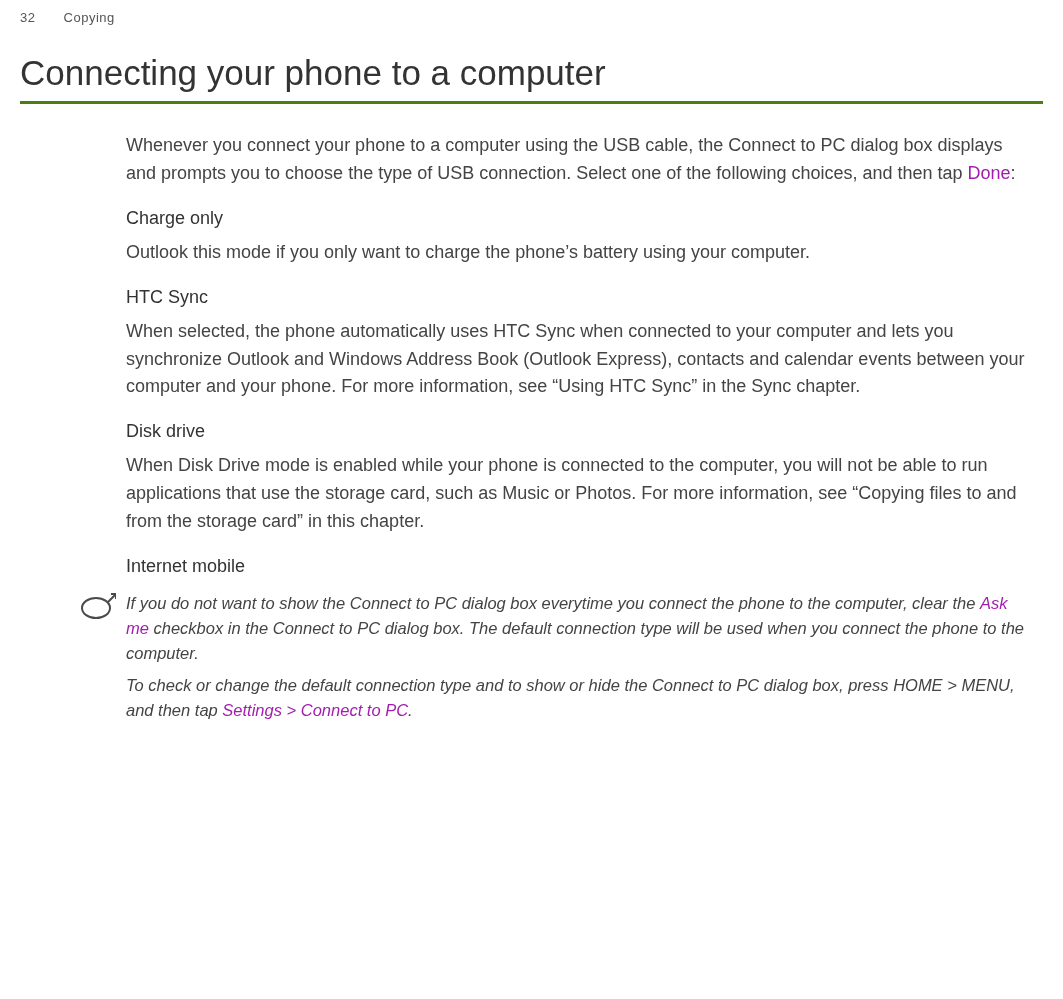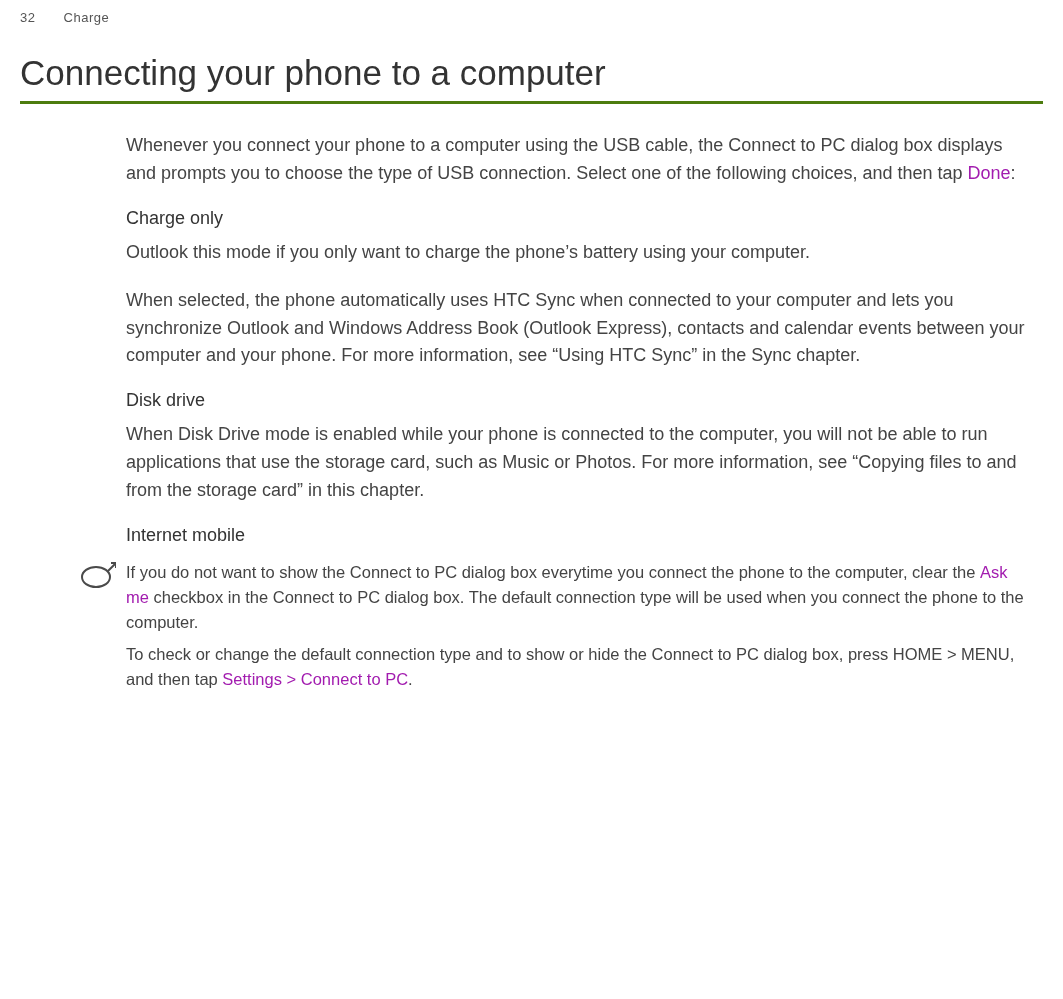--- a/index.html
+++ b/index.html
@@ -66,41 +66,43 @@
       margin-right: 10px;
       margin-top: 2px;
     }
     .note-text {
       font-size: 16.5px;
       line-height: 1.5;
       color: #444;
     }
     .note-text p {
       margin-bottom: 8px;
+      font-style: italic;
     }
   </style>
 </head>
 <body>
 
 <div class="header-line">
   <span class="page-number">32</span>
-  <span>Charge</span>
+  <span>Copying</span>
 </div>
 
 <h1>Connecting your phone to a computer</h1>
 
 <div class="content">
 
   <p class="para">
     <span>Whenever you connect your phone to a computer using the USB cable, the Connect to PC dialog box displays and prompts you to choose the type of USB connection. Select one of the following choices, and then tap </span><span class="strong">Done</span><span>:</span>
   </p>
 
   <div class="subheading">Charge only</div>
   <p class="para">Outlook this mode if you only want to charge the phone’s battery using your computer.</p>
 
+  <div class="subheading">HTC Sync</div>
   <p class="para">When selected, the phone automatically uses HTC Sync when connected to your computer and lets you synchronize Outlook and Windows Address Book (Outlook Express), contacts and calendar events between your computer and your phone. For more information, see “Using HTC Sync” in the Sync chapter.</p>
 
   <div class="subheading">Disk drive</div>
   <p class="para">When Disk Drive mode is enabled while your phone is connected to the computer, you will not be able to run applications that use the storage card, such as Music or Photos. For more information, see “Copying files to and from the storage card” in this chapter.</p>
 
   <div class="subheading">Internet mobile</div>
 
 </div>
 
 <div class="note-block">

